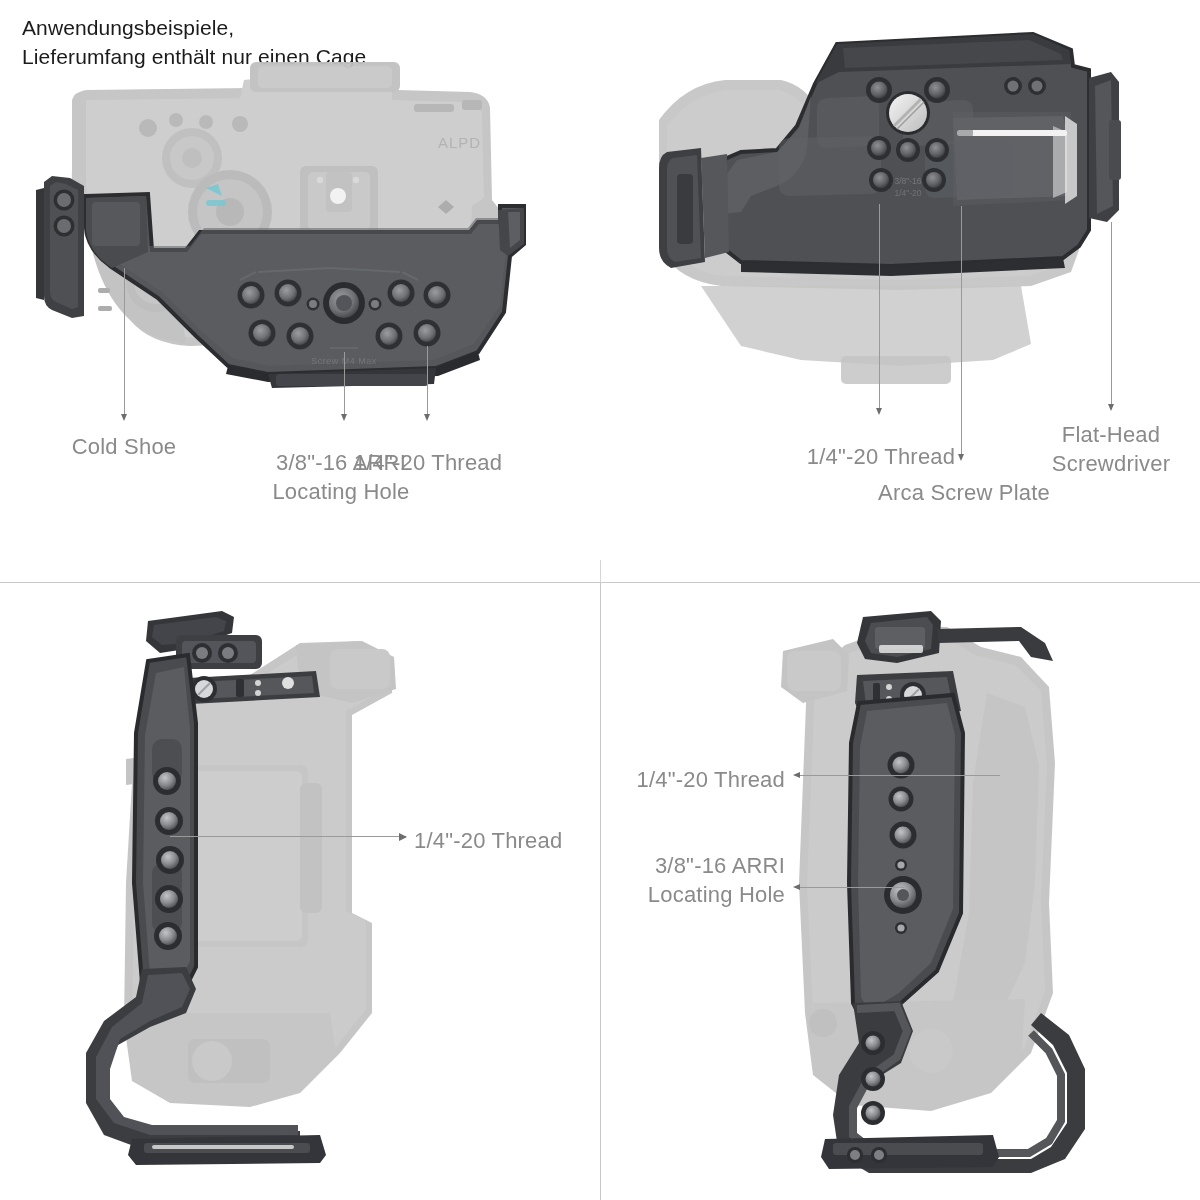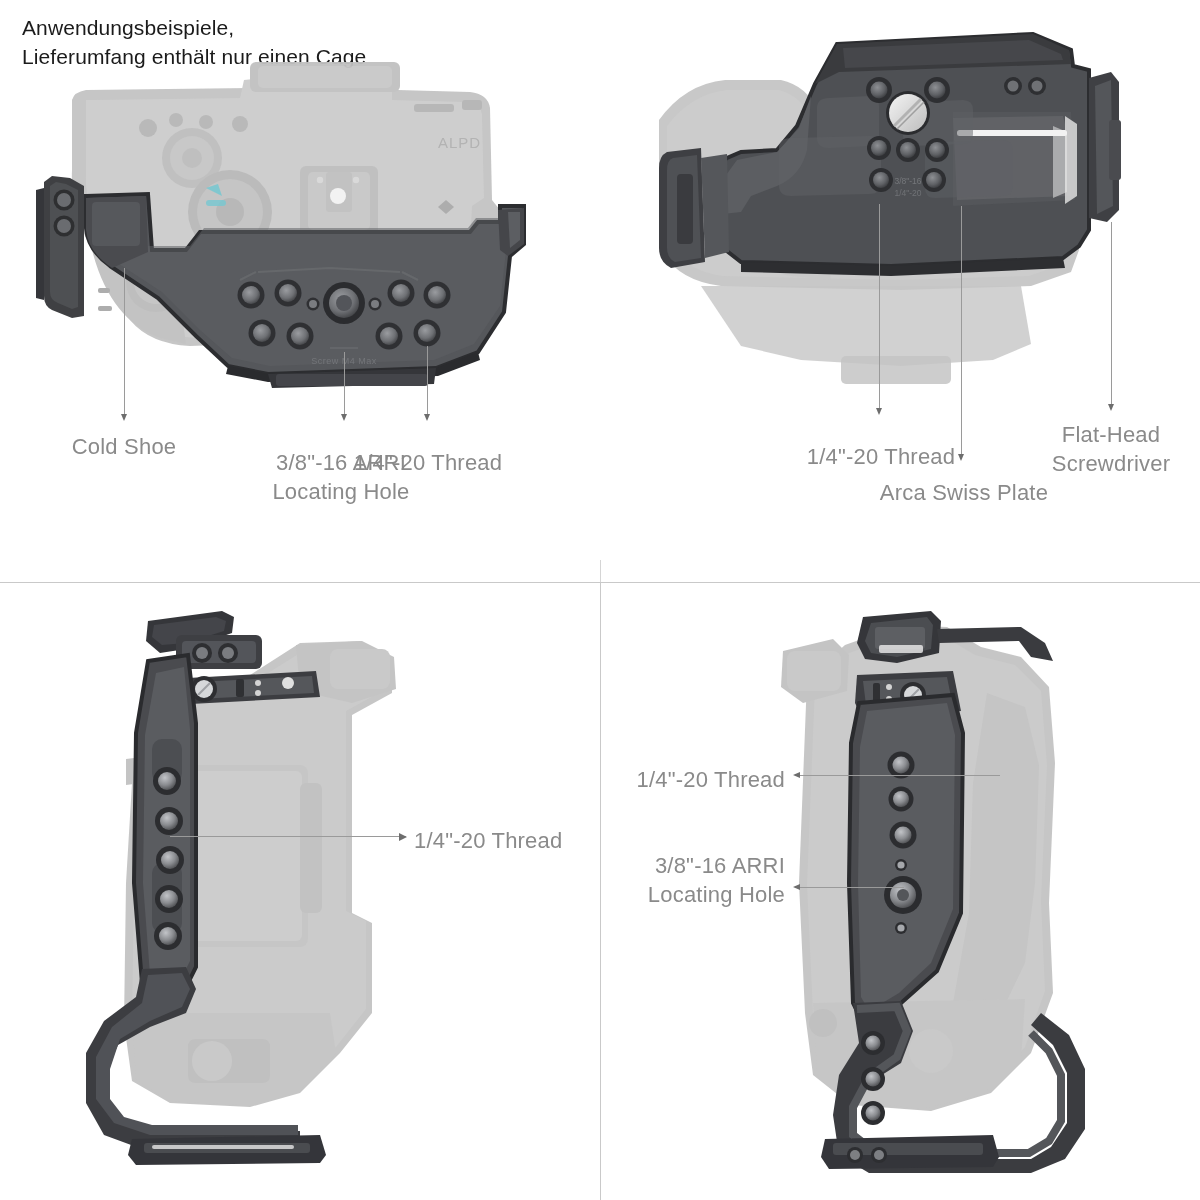--- a/index.html
+++ b/index.html
@@ -377,21 +377,21 @@
         <text x="307" y="196" text-anchor="middle" font-family="Liberation Sans, sans-serif" font-size="8.5" fill="#7e8084" opacity=".7">1/4"-20</text>
       </g>
     </svg>
 
     <div class="leader-v" style="left:278px; top:204px; height:206px;"></div>
     <div class="arrow-down" style="left:274.5px; top:408px;"></div>
     <div class="label center" style="left:190px; top:442px; width:180px;">1/4"-20 Thread</div>
 
     <div class="leader-v" style="left:360px; top:206px; height:250px;"></div>
     <div class="arrow-down" style="left:356.5px; top:454px;"></div>
-    <div class="label center" style="left:258px; top:478px; width:210px;">Arca Swiss Plate</div>
+    <div class="label center" style="left:258px; top:478px; width:210px;">Arca Screw Plate</div>
 
     <div class="leader-v" style="left:510px; top:222px; height:184px;"></div>
     <div class="arrow-down" style="left:506.5px; top:404px;"></div>
     <div class="label center" style="left:430px; top:420px; width:160px;">Flat-Head
 Screwdriver</div>
   </div>
 
   <div class="quad" id="q-bl">
     <svg class="art" viewBox="0 0 600 617">
       <defs>

